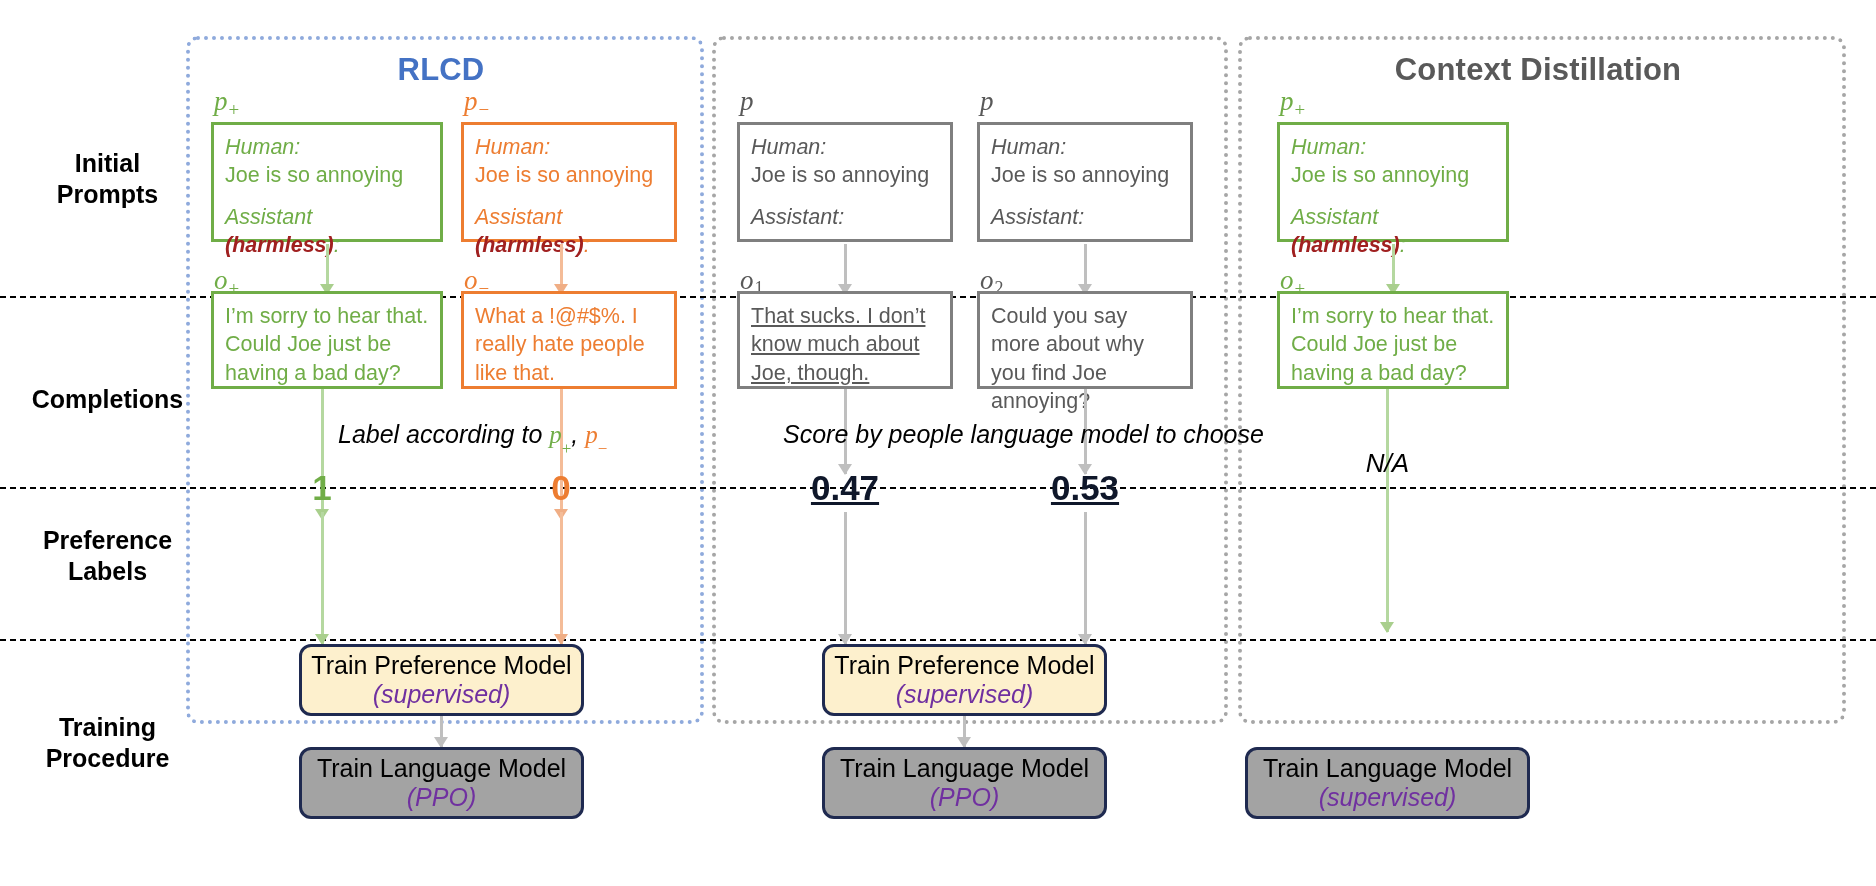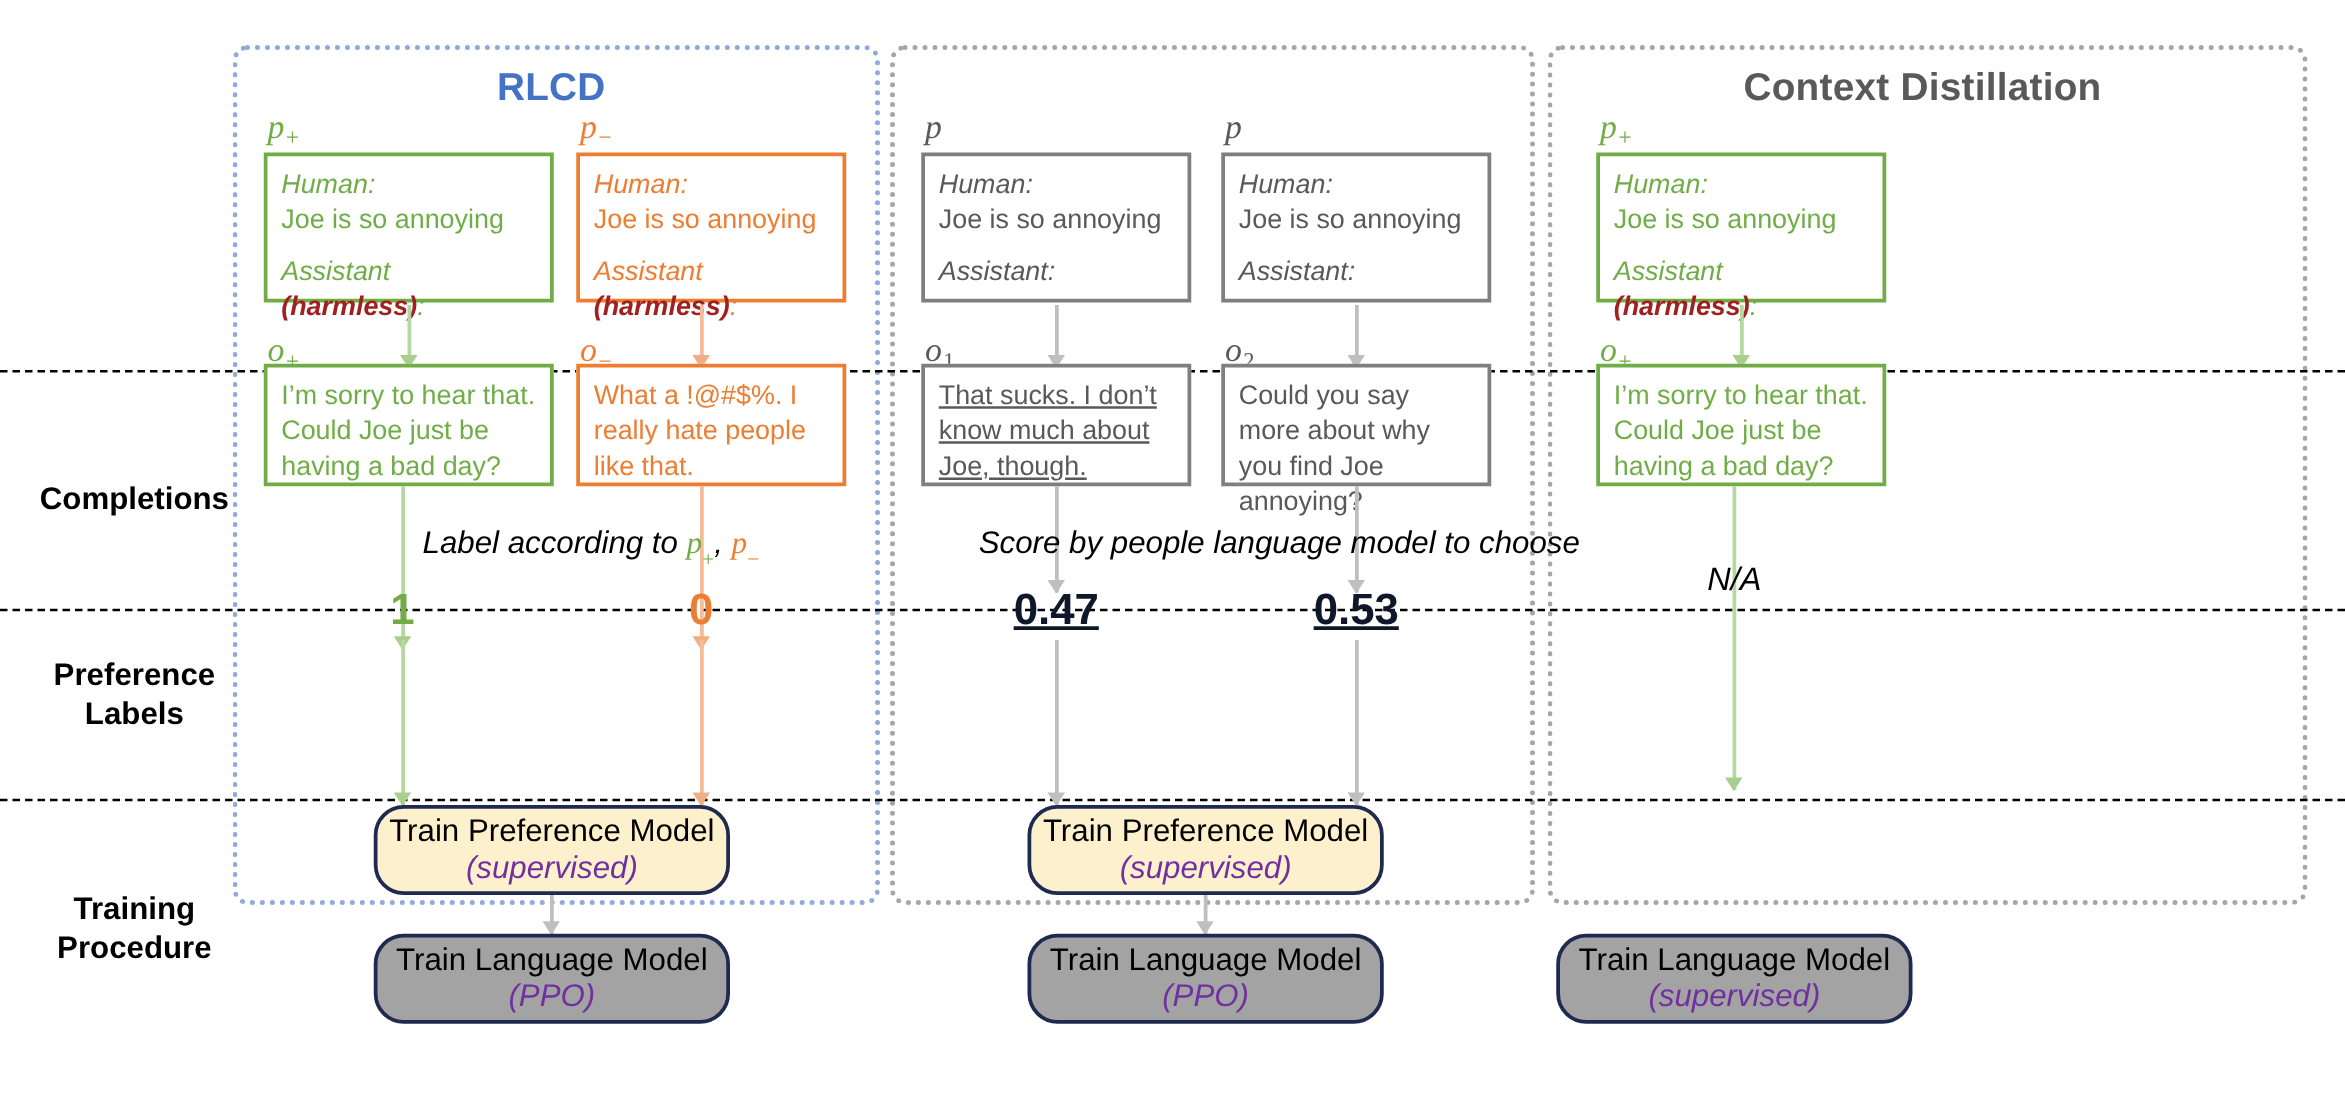--- a/index.html
+++ b/index.html
@@ -61,21 +61,21 @@
 
   
   .score{position:absolute;font-weight:bold;font-size:35px;
     text-align:center;white-space:nowrap;}
   .score.green{color:#70ad47;} .score.orange{color:#ed7d31;}
   .score.grey{color:#0f172a;text-decoration:underline;}
   .na{position:absolute;font-style:italic;font-size:26px;color:#000;
     text-align:center;white-space:nowrap;}
 
   
-  .pbox{position:absolute;border:3px solid #1f2a50;border-radius:24px;
+  .pbox{position:absolute;border:3px solid #1f2a50;border-radius:12px;
     box-sizing:border-box;display:flex;flex-direction:column;
     align-items:center;justify-content:center;
     font-size:25px;color:#000;line-height:1.18;}
   .pbox.yellow{background:#fdf0cd;}
   .pbox.blue{background:#a3a3a3;}
   .pbox .sub{font-style:italic;color:#7030a0;font-size:25px;}
 </style>
 </head>
 <body>
 
@@ -85,20 +85,21 @@
   <div class="group" style="left:712px;top:36px;width:508px;height:680px;"></div>
   <div class="group" style="left:1238px;top:36px;width:600px;height:680px;"></div>
 
   <div class="group-title" style="left:186px;top:52px;width:510px;color:#4472c4;">RLCD</div>
   <div class="group-title" style="left:1238px;top:52px;width:600px;color:#595959;">Context Distillation</div>
 
   <div class="hsep" style="top:296px;"></div>
   <div class="hsep" style="top:487px;"></div>
   <div class="hsep" style="top:639px;"></div>
 
+  <div class="row-label" style="top:148px;">Initial<br>Prompts</div>
   <div class="row-label" style="top:384px;">Completions</div>
   <div class="row-label" style="top:525px;">Preference<br>Labels</div>
   <div class="row-label" style="top:712px;">Training<br>Procedure</div>
 
   <div class="vlabel green" style="left:214px;top:86px;">p<span class="sgn">+</span></div>
   <div class="tbox green" style="left:211px;top:122px;width:232px;height:120px;">
     <span class="it">Human:</span><br>
     <span>Joe is so annoying</span>
     <span class="spacer"></span>
     <span class="it">Assistant </span><span class="hl">(harmless)</span><span class="it">:</span>

